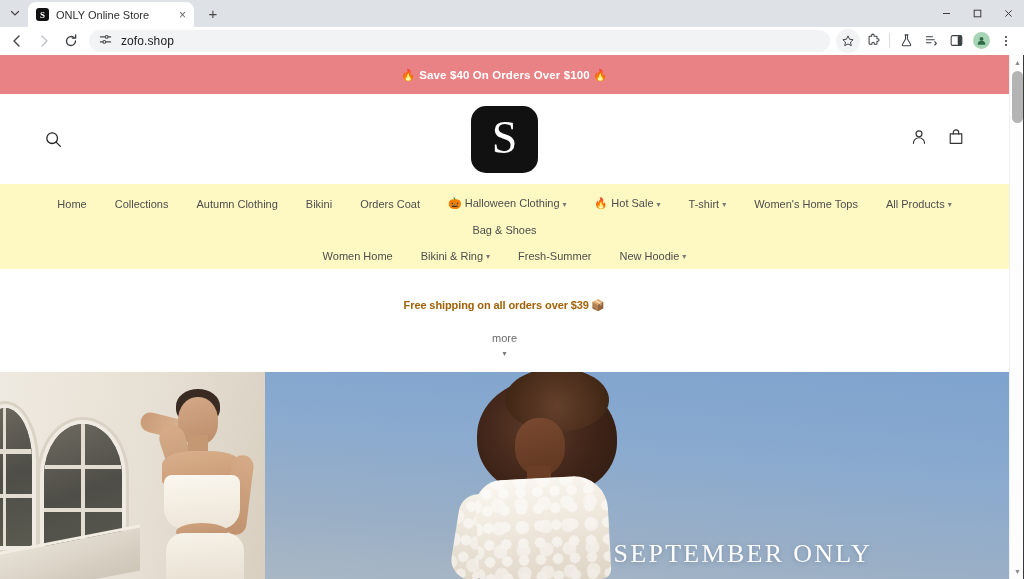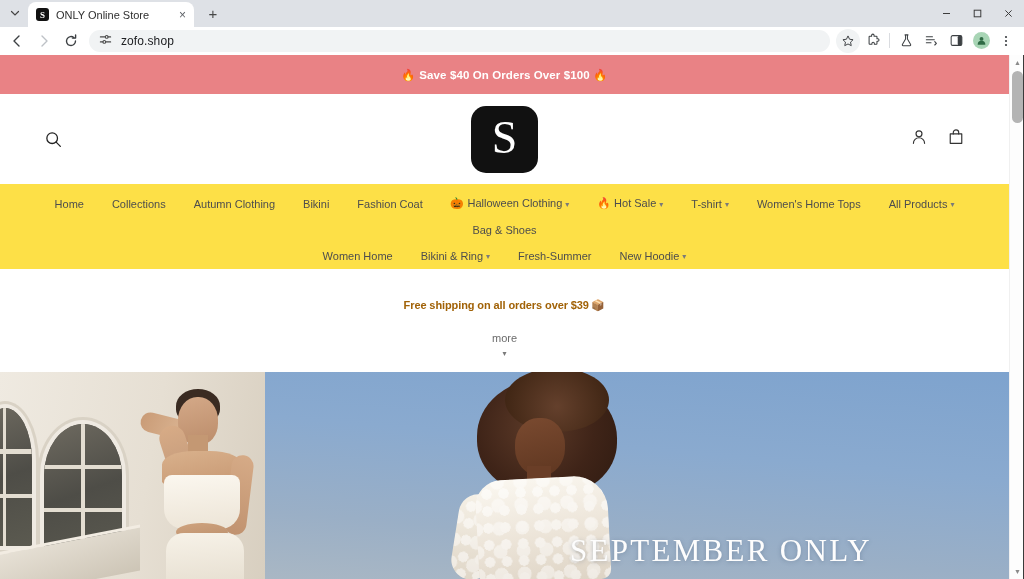--- a/index.html
+++ b/index.html
@@ -110,21 +110,21 @@
     font-family:"Liberation Serif", serif; color:#fff;
     font-size:46px; line-height:1; font-weight:400; margin-top:-2px;
   }
   .hdr-right {
     margin-left:auto; display:flex; align-items:center; gap:19px;
     position:relative; z-index:2;
   }
 
   
   .nav {
-    padding:6px 30px 0; background:#fde047;
+    padding:6px 30px 0; background:#fef9c3;
   }
   .nav-row {
     display:flex; align-items:center; justify-content:center;
     flex-wrap:wrap; gap:0;
   }
   .nav-item {
     font-size:11px; color:#4d4d4d; padding:7px 14px;
     display:flex; align-items:center; gap:3px; white-space:nowrap;
   }
   .caret { font-size:8px; color:#7a7a7a; margin-top:1px; }
@@ -256,21 +256,21 @@
     background-image:
       radial-gradient(circle, rgba(255,255,255,.95) 42%, transparent 44%),
       radial-gradient(circle, rgba(255,255,255,.8) 42%, transparent 44%);
     background-size:17px 17px, 23px 23px;
     background-position:3px 5px, 11px 14px;
     opacity:.55;
   }
   .hero-caption {
     position:absolute; right:137px; bottom:10px;
     font-family:"Liberation Serif", serif;
-    font-size:31px; letter-spacing:2.3px; color:#fdfdfd;
+    font-size:26px; letter-spacing:2.3px; color:#fdfdfd;
     text-shadow:0 1px 4px rgba(60,80,110,.35); white-space:nowrap;
   }
 
   
   .pagescroll {
     position:absolute; right:0; top:0; width:15px; height:524px;
     background:#fdfdfd; border-left:1px solid #f0f0f0;
   }
   .ps-arrow {
     width:15px; height:15px; display:flex; align-items:center; justify-content:center;
@@ -438,21 +438,21 @@
           <span class="nav-item">
               <span>Collections</span>
             </span>
           <span class="nav-item">
               <span>Autumn Clothing</span>
             </span>
           <span class="nav-item">
               <span>Bikini</span>
             </span>
           <span class="nav-item">
-              <span>Fashion Coat</span>
+              <span>Orders Coat</span>
             </span>
           <span class="nav-item">
               <span>🎃 Halloween Clothing</span>
               <span class="caret">▾</span>
             </span>
           <span class="nav-item">
               <span>🔥 Hot Sale</span>
               <span class="caret">▾</span>
             </span>
           <span class="nav-item">

